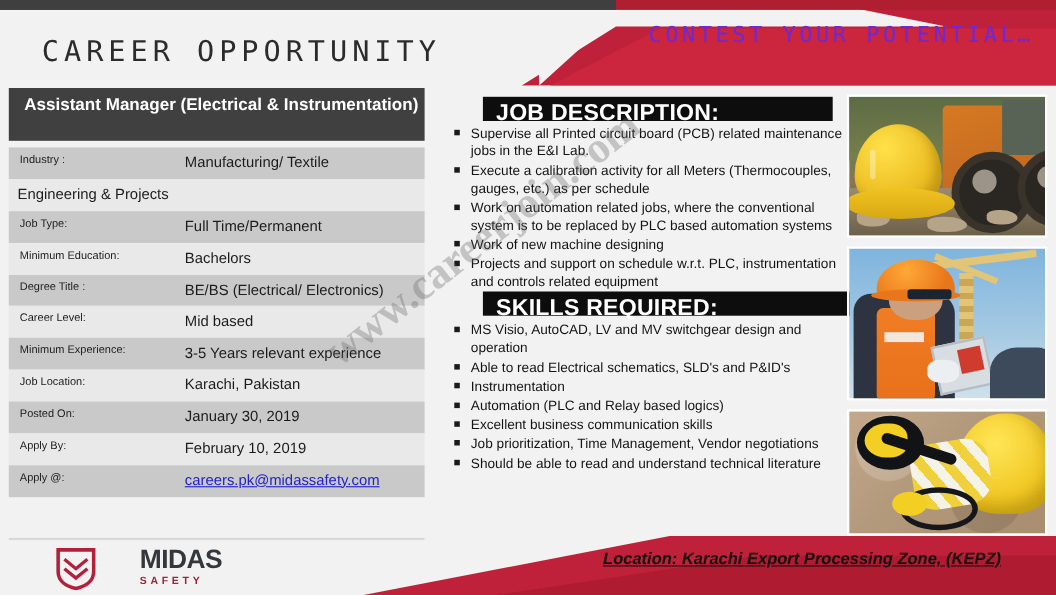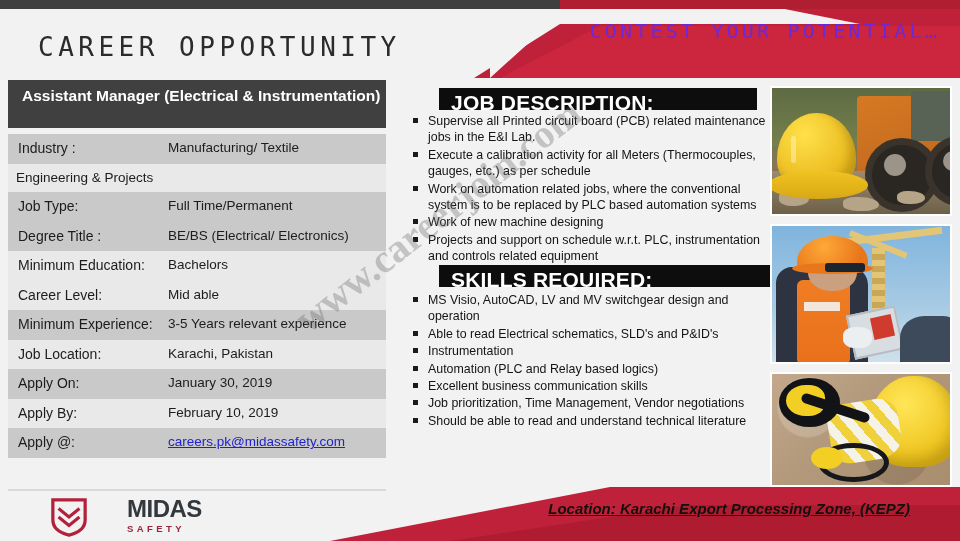--- a/index.html
+++ b/index.html
@@ -53,21 +53,21 @@
   }
   .info-table{
     position:absolute;left:8px;top:134px;width:378px;z-index:3;
   }
   .info-row{display:flex;align-items:stretch;width:100%;}
   .info-row.odd{background:#c9c9c9;}
   .info-row.even{background:#e9e9e9;}
   .info-key{
     width:152px;box-sizing:border-box;
     padding:6px 6px 6px 10px;
-    font-size:14px;color:#1c1c1c;line-height:1.25;
+    font-size:10px;color:#1c1c1c;line-height:1.25;
   }
   .info-val{
     flex:1;box-sizing:border-box;
     padding:6px 6px 6px 8px;
     font-size:13.5px;color:#1c1c1c;line-height:1.25;
   }
   .info-val a, .email-link{
     color:#2222cc;text-decoration:underline;
   }
 
@@ -212,42 +212,42 @@
         <div class="info-key">Industry :</div>
         <div class="info-val">Manufacturing/ Textile</div>
       </div>
       <div class="info-row even">
         <div class="info-val">Engineering &amp; Projects</div>
       </div>
       <div class="info-row odd">
         <div class="info-key">Job Type:</div>
         <div class="info-val">Full Time/Permanent</div>
       </div>
+      <div class="info-row even">
+        <div class="info-key">Minimum Education:</div>
+        <div class="info-val">Bachelors</div>
+      </div>
       <div class="info-row odd">
         <div class="info-key">Degree Title :</div>
         <div class="info-val">BE/BS (Electrical/ Electronics)</div>
       </div>
       <div class="info-row even">
-        <div class="info-key">Minimum Education:</div>
-        <div class="info-val">Bachelors</div>
-      </div>
-      <div class="info-row even">
         <div class="info-key">Career Level:</div>
-        <div class="info-val">Mid able</div>
+        <div class="info-val">Mid based</div>
       </div>
       <div class="info-row odd">
         <div class="info-key">Minimum Experience:</div>
         <div class="info-val">3-5 Years relevant experience</div>
       </div>
       <div class="info-row even">
         <div class="info-key">Job Location:</div>
         <div class="info-val">Karachi, Pakistan</div>
       </div>
       <div class="info-row odd">
-        <div class="info-key">Apply On:</div>
+        <div class="info-key">Posted On:</div>
         <div class="info-val">January 30, 2019</div>
       </div>
       <div class="info-row even">
         <div class="info-key">Apply By:</div>
         <div class="info-val">February 10, 2019</div>
       </div>
       <div class="info-row odd">
         <div class="info-key">Apply @:</div>
         <div class="info-val"><span class="email-link">careers.pk@midassafety.com</span></div>
       </div>

